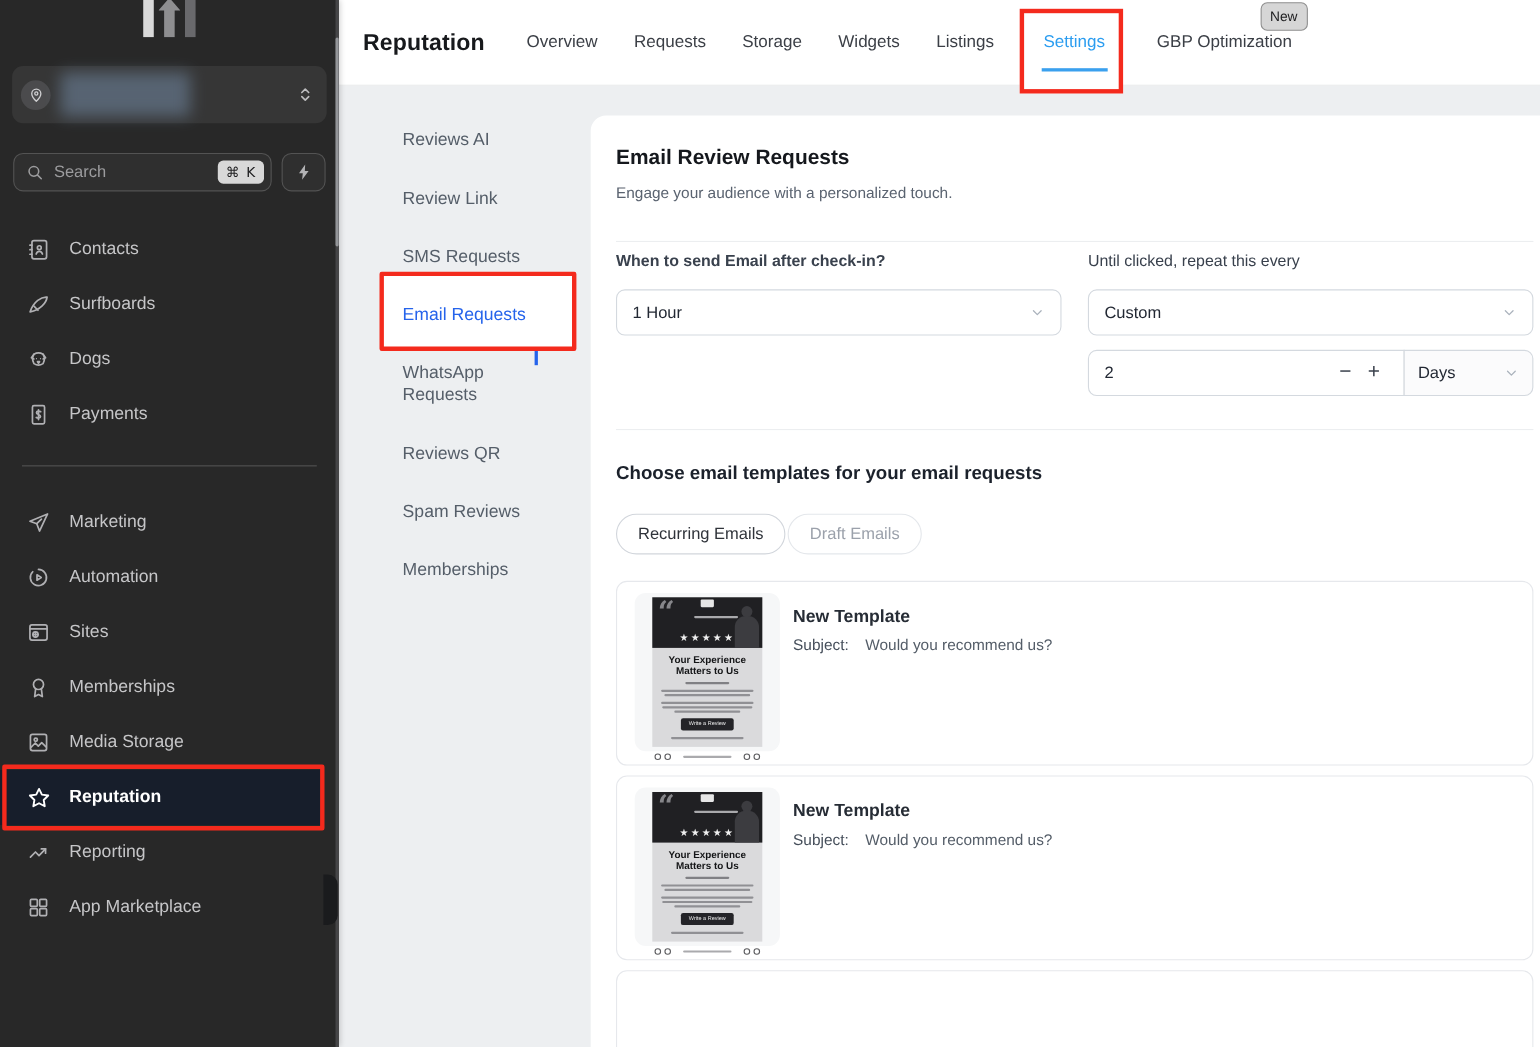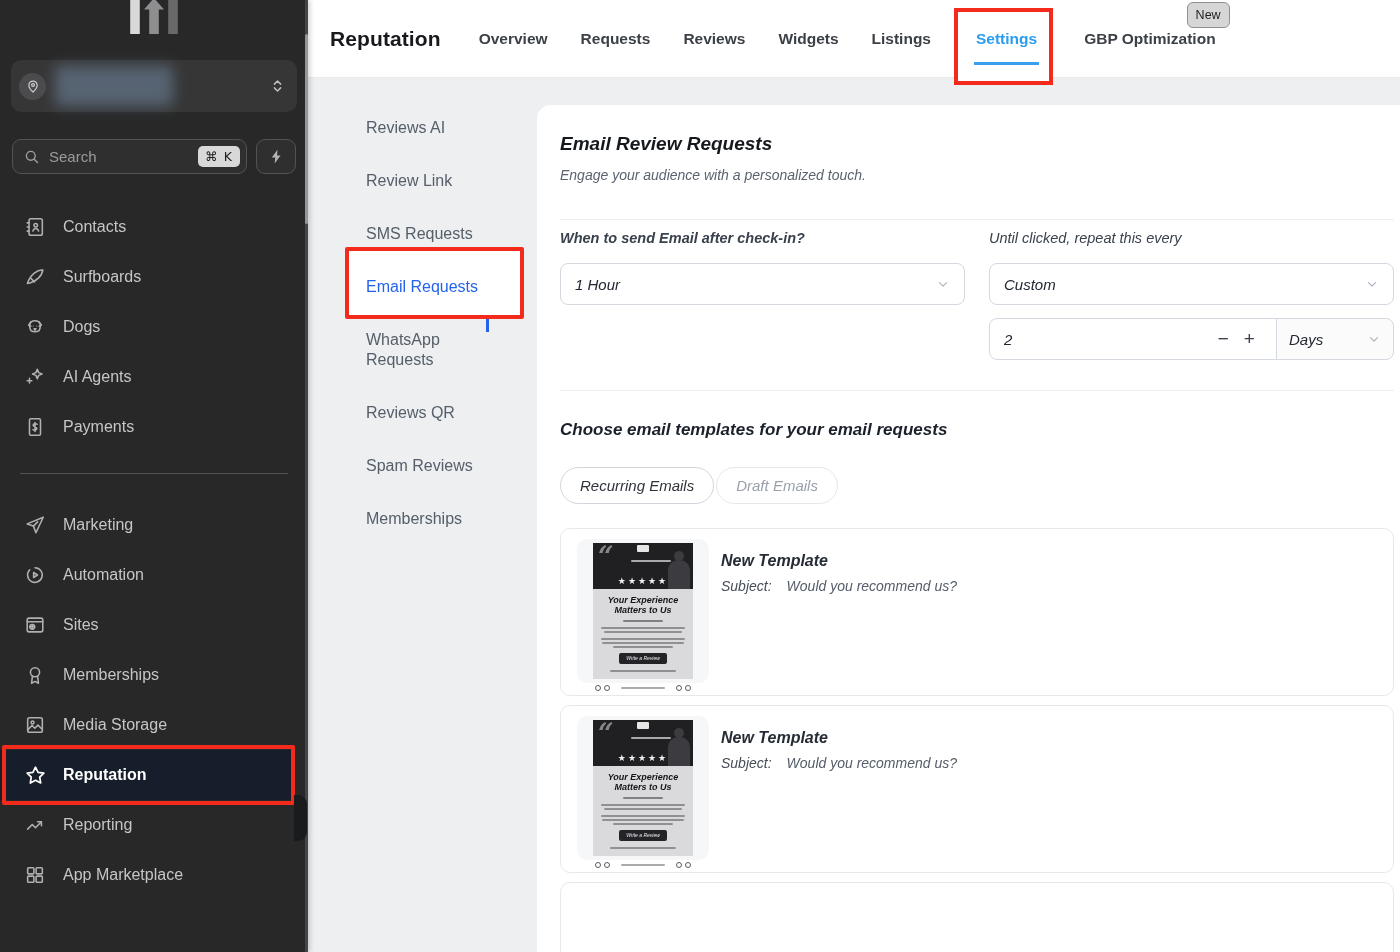--- a/index.html
+++ b/index.html
@@ -70,21 +70,21 @@
   
   .right-col { flex:1; display:flex; flex-direction:column; min-width:0; }
 
   .topbar {
     height:78px; background:#ffffff; border-bottom:1px solid #e9eaec;
     display:flex; align-items:center; padding:0 24px 0 22px; position:relative; z-index:2;
   }
   .page-title { font-size:21px; font-weight:700; color:#17191c; margin-right:38px; letter-spacing:.1px; }
   .tabs { display:flex; align-items:center; gap:33px; }
   .tab { font-size:15.5px; color:#3b3f46; cursor:pointer; position:relative; line-height:20px; white-space:nowrap; }
-  .tab-label { position:relative; z-index:2;font-weight:bold; }
+  .tab-label { position:relative; z-index:2; }
   .tab.settings { color:#2b9df0; font-weight:500; margin-left:12px; margin-right:6px; }
   .settings-underline { position:absolute; left:-2px; right:-2px; top:33px; height:3px; background:#3aa0ee; z-index:2; }
   .settings-annot {
     position:absolute; left:-22px; right:-16px; top:-21px; bottom:-36px;
     background:#ffffff; border:4px solid #f42a1d; z-index:1;
   }
   .tab.gbp { margin-left:8px; }
   .new-badge {
     position:absolute; top:-27px; right:-14px;
     background:#d6d6d6; border:1.5px solid #8f8f8f; border-radius:6px;
@@ -103,21 +103,21 @@
   .sn-label { position:relative; z-index:2; }
   .email-annot {
     position:absolute; left:-21px; top:-30px; width:179px; height:72px;
     background:#ffffff; border:4px solid #f42a1d; border-radius:2px; z-index:1;
   }
   .active-bar { position:absolute; right:7px; top:13px; width:3px; height:42px; background:#2563eb; }
 
   
   .main-card {
     flex:1; background:#ffffff; border-top-left-radius:14px; margin-top:27px;
-    padding:28px 6px 0 23px; min-height:847px; min-width:0;font-style:italic;
+    padding:28px 6px 0 23px; min-height:847px; min-width:0;
   }
   .h1 { font-size:19px; font-weight:700; color:#15181d; }
   .subtitle { font-size:14px; color:#5a6370; margin-top:12px; }
   .hr { border:none; border-top:1px solid #eceef0; margin-top:36px; }
 
   .form-row { display:flex; gap:24px; margin-top:10px; padding-right:0; }
   .form-col { flex:1; min-width:0; }
   .field-label { font-size:14.5px; color:#39414d; }
   .field-label.bold { font-weight:700; }
   .select-box {
@@ -260,29 +260,20 @@
           <circle cx="10" cy="11" r="0.6" fill="currentColor" stroke="none"></circle>
             <circle cx="14" cy="11" r="0.6" fill="currentColor" stroke="none"></circle>
           <path d="M11 14h2l-1 1.4z"></path>
         </svg>
       </span>
       <span>Dogs</span>
     </div>
     <div class="nav-item">
       <span class="ni-icon">
         <svg width="22" height="22" viewBox="0 0 24 24" fill="none" stroke="currentColor" stroke-width="1.7" stroke-linecap="round" stroke-linejoin="round">
-          <path d="M14.5 3.5l1.5 3.7 3.7 1.5-3.7 1.5-1.5 3.7L13 10.2 9.3 8.7 13 7.2l1.5-3.7z"></path>
-          <path d="M6 13.5v5M3.5 16h5"></path>
-        </svg>
-      </span>
-      <span>AI Agents</span>
-    </div>
-    <div class="nav-item">
-      <span class="ni-icon">
-        <svg width="22" height="22" viewBox="0 0 24 24" fill="none" stroke="currentColor" stroke-width="1.7" stroke-linecap="round" stroke-linejoin="round">
           <rect x="6" y="3" width="12" height="18" rx="1.5"></rect>
           <path d="M12 7.2v9.6M14.2 9c-1.5-1-4.2-.7-4.2 1.1 0 2.1 4 1.4 4 3.6 0 1.8-2.7 2.1-4.2 1.1"></path>
         </svg>
       </span>
       <span>Payments</span>
     </div>
   </nav>
 
   <div class="sb-divider"></div>
 
@@ -371,21 +362,21 @@
   <div class="sb-scroll-thumb"></div>
 </aside>
 
 <div class="right-col">
 
   <header class="topbar">
     <div class="page-title">Reputation</div>
     <nav class="tabs">
       <span class="tab"><span class="tab-label">Overview</span></span>
       <span class="tab"><span class="tab-label">Requests</span></span>
-      <span class="tab"><span class="tab-label">Reviews</span></span>
+      <span class="tab"><span class="tab-label">Storage</span></span>
       <span class="tab"><span class="tab-label">Widgets</span></span>
       <span class="tab"><span class="tab-label">Listings</span></span>
       <span class="tab settings">
         <span class="settings-annot"></span>
         <span class="tab-label">Settings</span>
         <span class="settings-underline"></span>
       </span>
       <span class="tab gbp">
         <span class="tab-label">GBP Optimization</span>
         <span class="new-badge">New</span>

